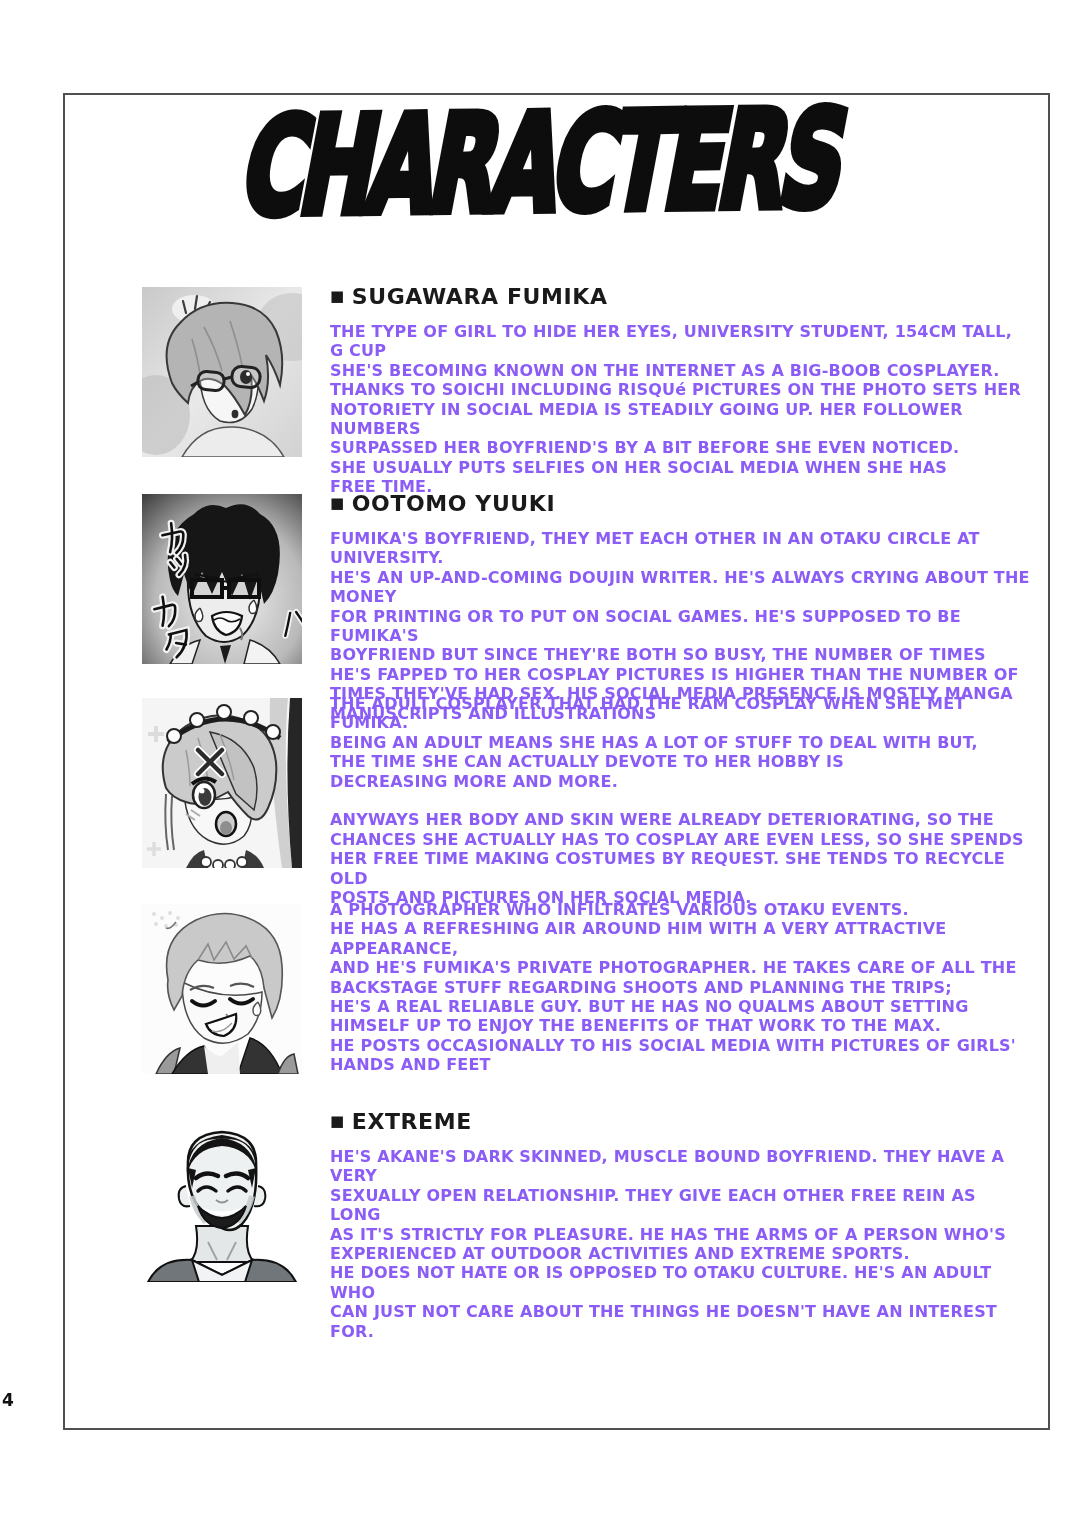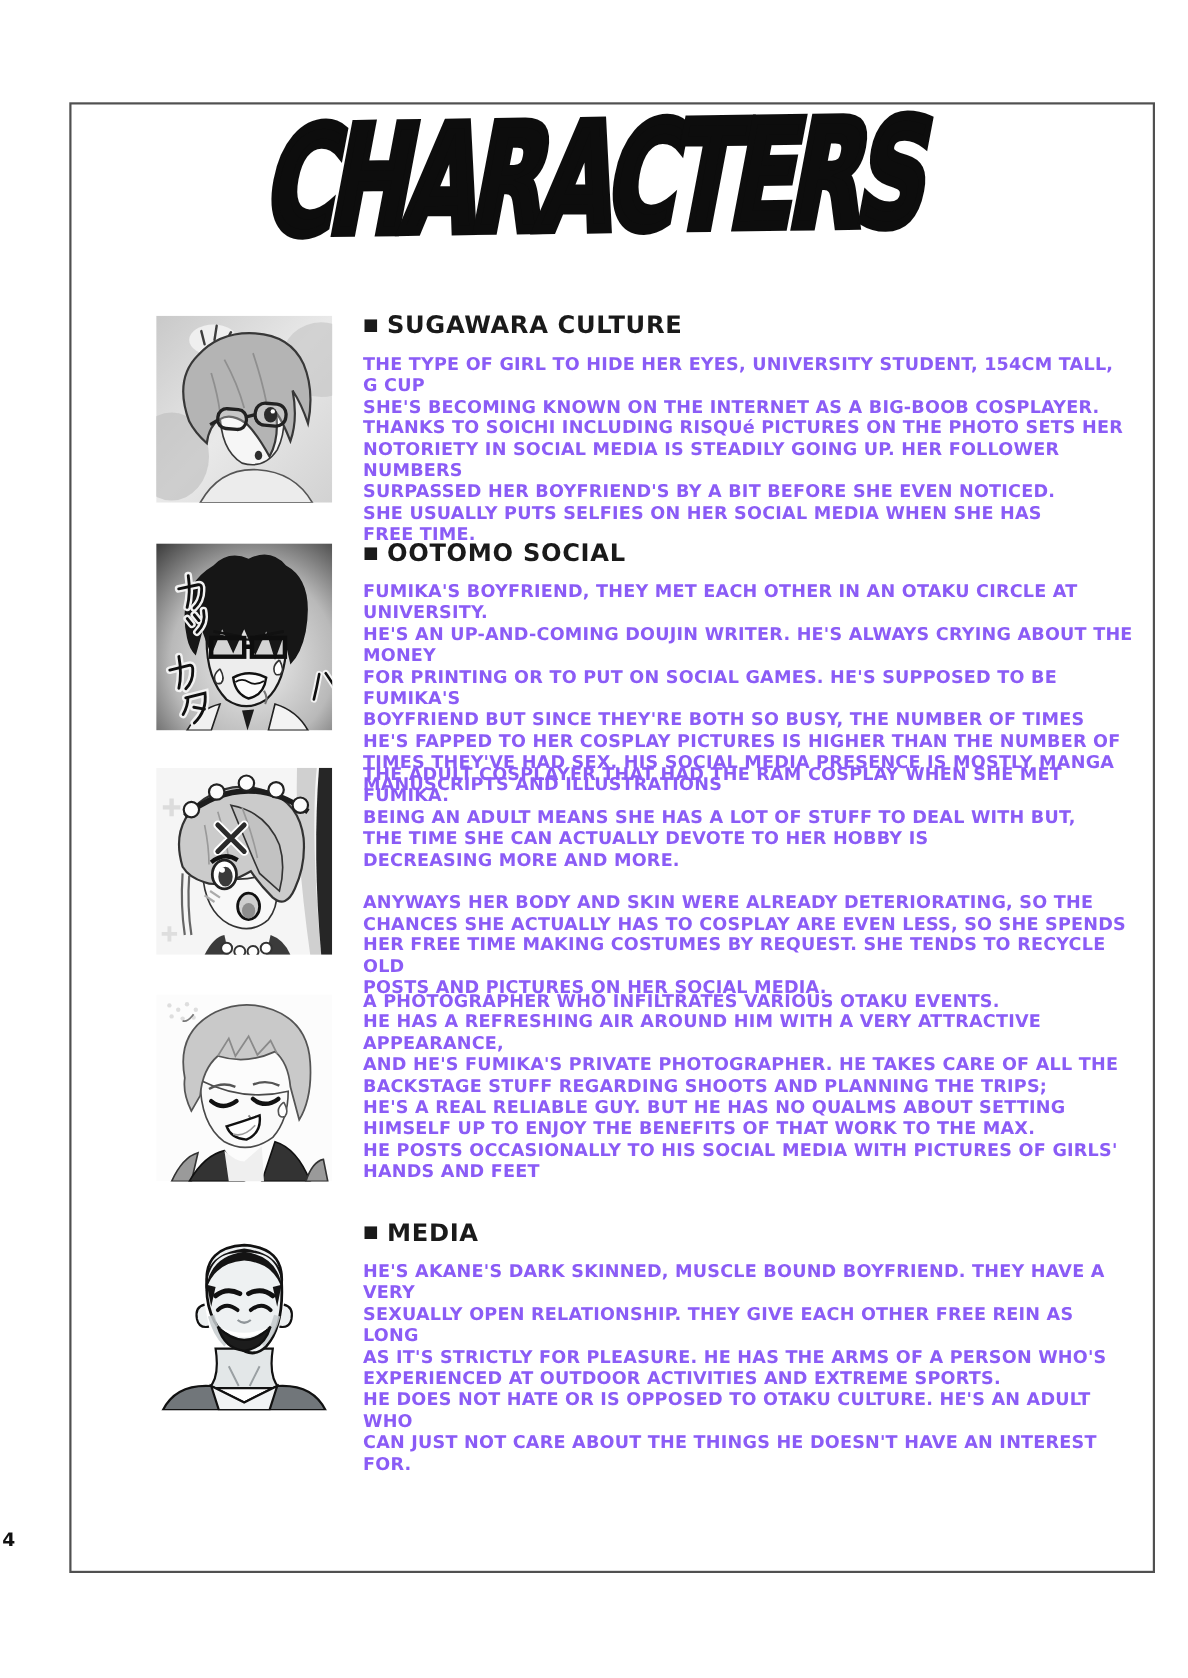--- a/index.html
+++ b/index.html
@@ -117,21 +117,21 @@
         <rect x="90" y="80" width="28" height="20" rx="9" transform="rotate(5 104 90)"></rect>
         <path d="M82 92 L90 90" fill="none"></path>
         <path d="M56 95 L49 99" fill="none"></path>
       </g>
       <ellipse cx="104" cy="90" rx="6" ry="7" fill="#2c2c2c"></ellipse>
       <circle cx="106" cy="87" r="2" fill="#fff"></circle>
       <ellipse cx="93" cy="127" rx="3.4" ry="4.2" fill="#2e2e2e"></ellipse>
     </svg>
   </div>
   <div class="textcol">
-    <h2 class="char-heading"><span class="bullet">■</span><span>SUGAWARA CULTURE</span></h2>
+    <h2 class="char-heading"><span class="bullet">■</span><span>SUGAWARA FUMIKA</span></h2>
     <p class="char-desc">THE TYPE OF GIRL TO HIDE HER EYES, UNIVERSITY STUDENT, 154CM TALL, G CUP
 SHE'S BECOMING KNOWN ON THE INTERNET AS A BIG-BOOB COSPLAYER.
 THANKS TO SOICHI INCLUDING RISQUé PICTURES ON THE PHOTO SETS HER
 NOTORIETY IN SOCIAL MEDIA IS STEADILY GOING UP. HER FOLLOWER NUMBERS
 SURPASSED HER BOYFRIEND'S BY A BIT BEFORE SHE EVEN NOTICED.
 SHE USUALLY PUTS SELFIES ON HER SOCIAL MEDIA WHEN SHE HAS
 FREE TIME.</p>
   </div>
 </section>
 
@@ -194,21 +194,21 @@
         <g stroke="#f2f2f2" stroke-width="6" fill="none">
             <path d="M8 2 Q4 14 0 24 M14 2 Q20 14 24 24"></path>
           </g>
         <g stroke="#101010" stroke-width="2.4" fill="none">
             <path d="M8 2 Q4 14 0 24 M14 2 Q20 14 24 24"></path>
           </g>
       </g>
     </svg>
   </div>
   <div class="textcol">
-    <h2 class="char-heading"><span class="bullet">■</span><span>OOTOMO SOCIAL</span></h2>
+    <h2 class="char-heading"><span class="bullet">■</span><span>OOTOMO YUUKI</span></h2>
     <p class="char-desc">FUMIKA'S BOYFRIEND, THEY MET EACH OTHER IN AN OTAKU CIRCLE AT UNIVERSITY.
 HE'S AN UP-AND-COMING DOUJIN WRITER. HE'S ALWAYS CRYING ABOUT THE MONEY
 FOR PRINTING OR TO PUT ON SOCIAL GAMES. HE'S SUPPOSED TO BE FUMIKA'S
 BOYFRIEND BUT SINCE THEY'RE BOTH SO BUSY, THE NUMBER OF TIMES
 HE'S FAPPED TO HER COSPLAY PICTURES IS HIGHER THAN THE NUMBER OF
 TIMES THEY'VE HAD SEX. HIS SOCIAL MEDIA PRESENCE IS MOSTLY MANGA
 MANUSCRIPTS AND ILLUSTRATIONS</p>
   </div>
 </section>
 
@@ -333,21 +333,21 @@
       <path d="M54 66 Q64 58 76 64" stroke="#111" stroke-width="4.5" fill="none" stroke-linecap="round"></path>
       <path d="M84 64 Q96 58 106 66" stroke="#111" stroke-width="4.5" fill="none" stroke-linecap="round"></path>
       <path d="M56 79 Q64 71 74 79" stroke="#111" stroke-width="3.5" fill="none" stroke-linecap="round"></path>
       <path d="M86 79 Q96 71 104 79" stroke="#111" stroke-width="3.5" fill="none" stroke-linecap="round"></path>
       <path d="M74 88 q6 5 12 0" stroke="#8f9599" stroke-width="2" fill="none"></path>
       <path d="M56 94 Q80 118 104 94 Q98 114 80 116 Q62 114 56 94 Z" fill="#1c1c1c" stroke="#111" stroke-width="2"></path>
       <path d="M58 95 Q80 112 102 95 Q80 104 58 95 Z" fill="#ffffff"></path>
     </svg>
   </div>
   <div class="textcol">
-    <h2 class="char-heading"><span class="bullet">■</span><span>MEDIA</span></h2>
+    <h2 class="char-heading"><span class="bullet">■</span><span>EXTREME</span></h2>
     <p class="char-desc">HE'S AKANE'S DARK SKINNED, MUSCLE BOUND BOYFRIEND. THEY HAVE A VERY
 SEXUALLY OPEN RELATIONSHIP. THEY GIVE EACH OTHER FREE REIN AS LONG
 AS IT'S STRICTLY FOR PLEASURE. HE HAS THE ARMS OF A PERSON WHO'S
 EXPERIENCED AT OUTDOOR ACTIVITIES AND EXTREME SPORTS.
 HE DOES NOT HATE OR IS OPPOSED TO OTAKU CULTURE. HE'S AN ADULT WHO
 CAN JUST NOT CARE ABOUT THE THINGS HE DOESN'T HAVE AN INTEREST FOR.</p>
   </div>
 </section>
 
 <div class="page-number">4</div>

